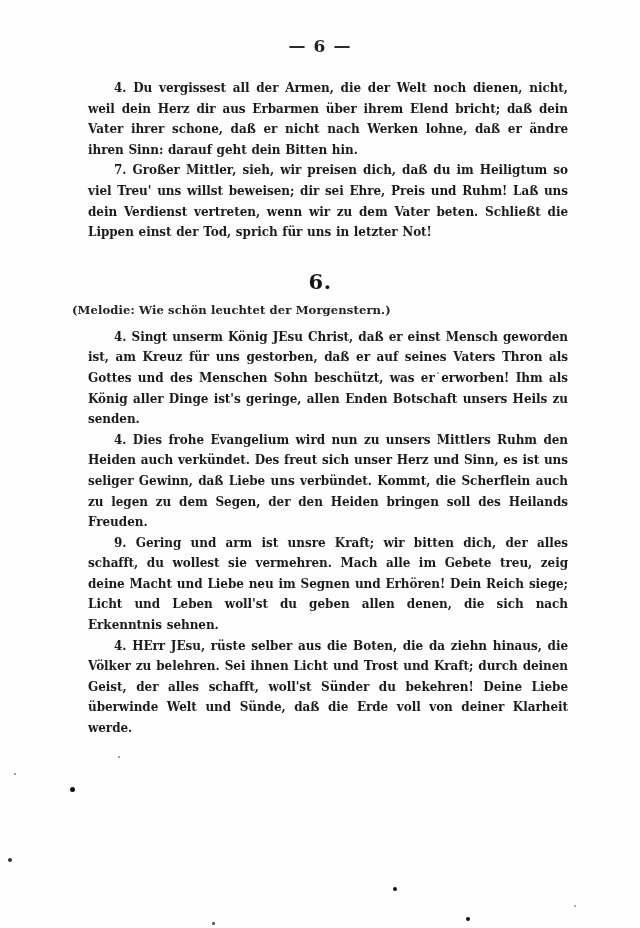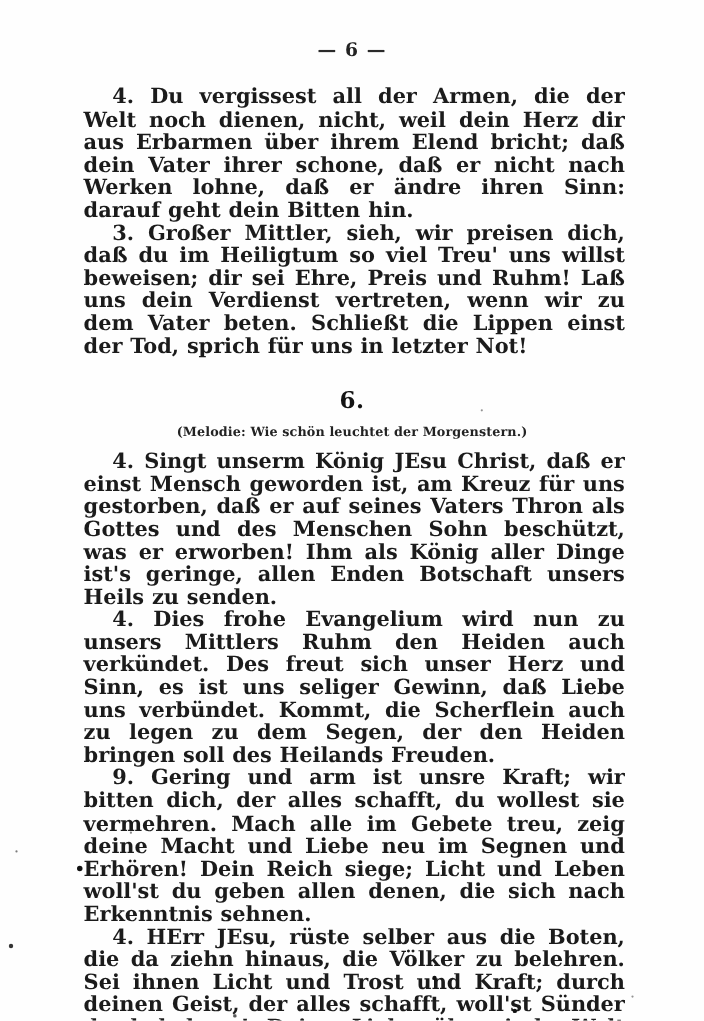--- a/index.html
+++ b/index.html
@@ -42,46 +42,45 @@
   
   .textblock {
     position: absolute;
     left: 72px;
     top: 78px;
     width: 496px;
   }
 
   .stanza {
     font-family: "DejaVu Serif", "Liberation Serif", serif;
-    font-size: 19px;
+    font-size: 12px;
     line-height: 20.6px;
     color: #1b1b1b;
     text-align: justify;
     text-justify: inter-word;
-    margin: 0 0 0 4px;
+    margin: 0 0 0 16px;
     text-indent: 26px;
     font-weight: 600;
     letter-spacing: -0.05px;
     word-spacing: 0.6px;
     -webkit-font-smoothing: none;
   }
 
   
   .hymn-number {
     text-align: center;
     font-size: 21px;
     font-weight: bold;
     color: #141414;
     margin: 0;
     padding-top: 26px;
     letter-spacing: 0.5px;
     font-family: "DejaVu Serif", "Liberation Serif", serif;
   }
   .melody-line {
-    text-align: center;
     font-size: 11.6px;
     font-weight: 600;
     color: #232323;
     margin: 0;
     padding-top: 9px;
     padding-bottom: 10px;
     letter-spacing: 0.1px;
     font-family: "DejaVu Serif", "Liberation Serif", serif;
   }
 
@@ -98,21 +97,21 @@
 
 <div class="page">
 
   <div class="page-header">
     <span class="dash">—</span><span>6</span><span class="dash">—</span>
   </div>
 
   <div class="textblock">
 
     <p class="stanza">4. Du vergissest all der Armen, die der Welt noch dienen, nicht, weil dein Herz dir aus Erbarmen über ihrem Elend bricht; daß dein Vater ihrer schone, daß er nicht nach Werken lohne, daß er ändre ihren Sinn: darauf geht dein Bitten hin.</p>
-    <p class="stanza">3. Großer Mittler, sieh, wir preisen dich, daß du im Heiligtum so viel Treu' uns willst beweisen; dir sei Ehre, Preis und Ruhm! Laß uns dein Verdienst vertreten, wenn wir zu dem Vater beten. Schließt die Lippen einst der Tod, sprich für uns in letzter Not!</p>
+    <p class="stanza">7. Großer Mittler, sieh, wir preisen dich, daß du im Heiligtum so viel Treu' uns willst beweisen; dir sei Ehre, Preis und Ruhm! Laß uns dein Verdienst vertreten, wenn wir zu dem Vater beten. Schließt die Lippen einst der Tod, sprich für uns in letzter Not!</p>
 
     <div class="hymn-number">6.</div>
     <div class="melody-line">(Melodie: Wie schön leuchtet der Morgenstern.)</div>
 
     <p class="stanza">4. Singt unserm König JEsu Christ, daß er einst Mensch geworden ist, am Kreuz für uns gestorben, daß er auf seines Vaters Thron als Gottes und des Menschen Sohn beschützt, was er erworben! Ihm als König aller Dinge ist's geringe, allen Enden Botschaft unsers Heils zu senden.</p>
     <p class="stanza">4. Dies frohe Evangelium wird nun zu unsers Mittlers Ruhm den Heiden auch verkündet. Des freut sich unser Herz und Sinn, es ist uns seliger Gewinn, daß Liebe uns verbündet. Kommt, die Scherflein auch zu legen zu dem Segen, der den Heiden bringen soll des Heilands Freuden.</p>
     <p class="stanza">9. Gering und arm ist unsre Kraft; wir bitten dich, der alles schafft, du wollest sie vermehren. Mach alle im Gebete treu, zeig deine Macht und Liebe neu im Segnen und Erhören! Dein Reich siege; Licht und Leben woll'st du geben allen denen, die sich nach Erkenntnis sehnen.</p>
     <p class="stanza">4. HErr JEsu, rüste selber aus die Boten, die da ziehn hinaus, die Völker zu belehren. Sei ihnen Licht und Trost und Kraft; durch deinen Geist, der alles schafft, woll'st Sünder du bekehren! Deine Liebe überwinde Welt und Sünde, daß die Erde voll von deiner Klarheit werde.</p>
 
   </div>

